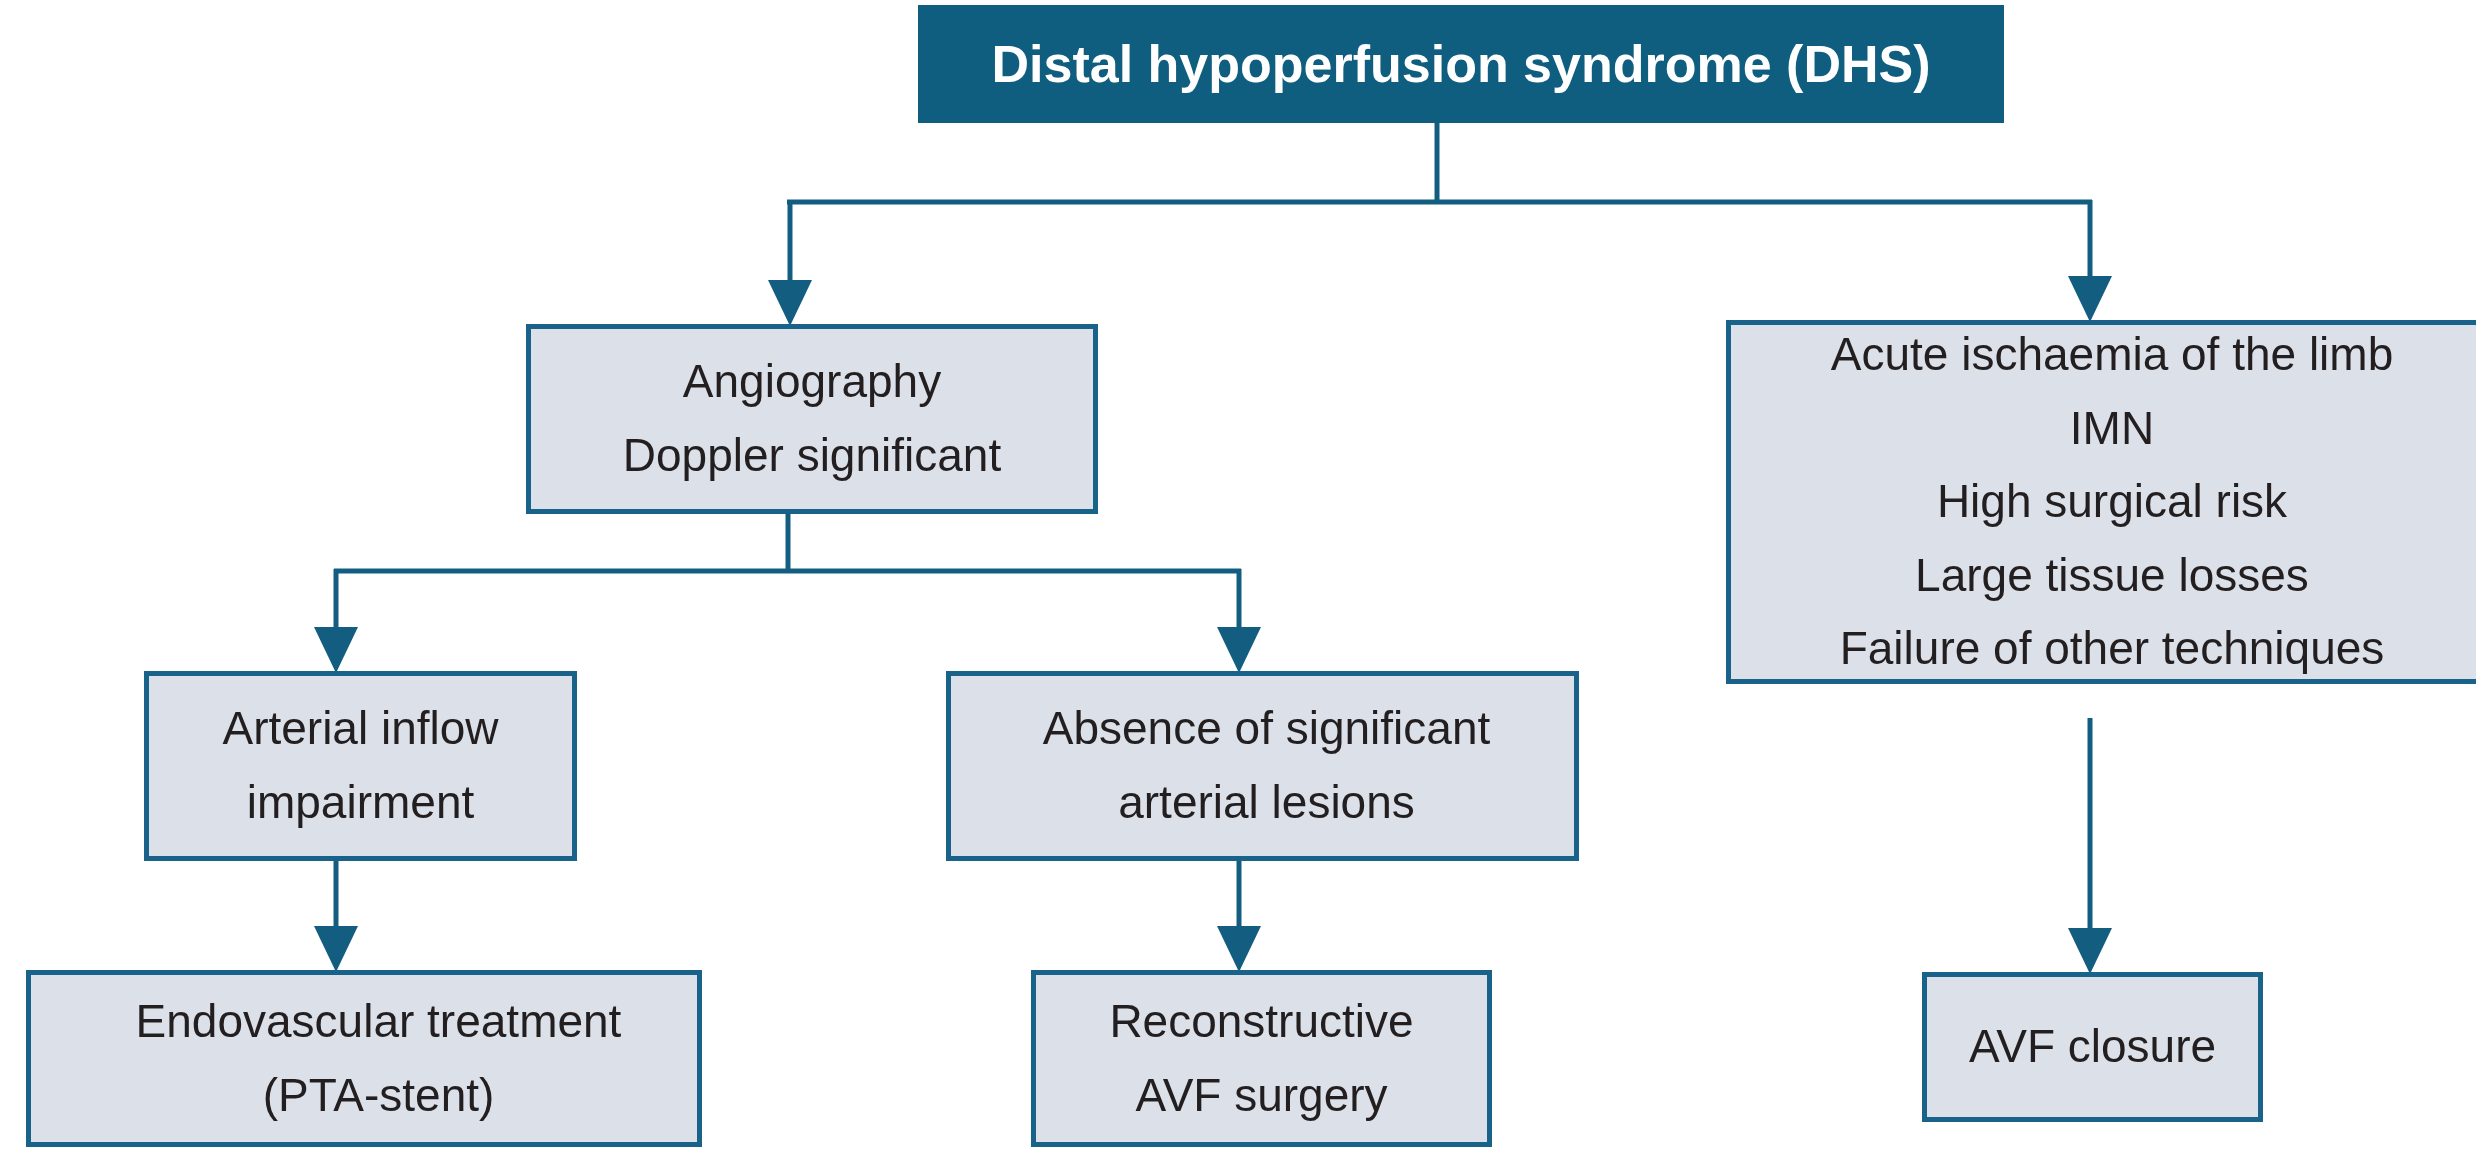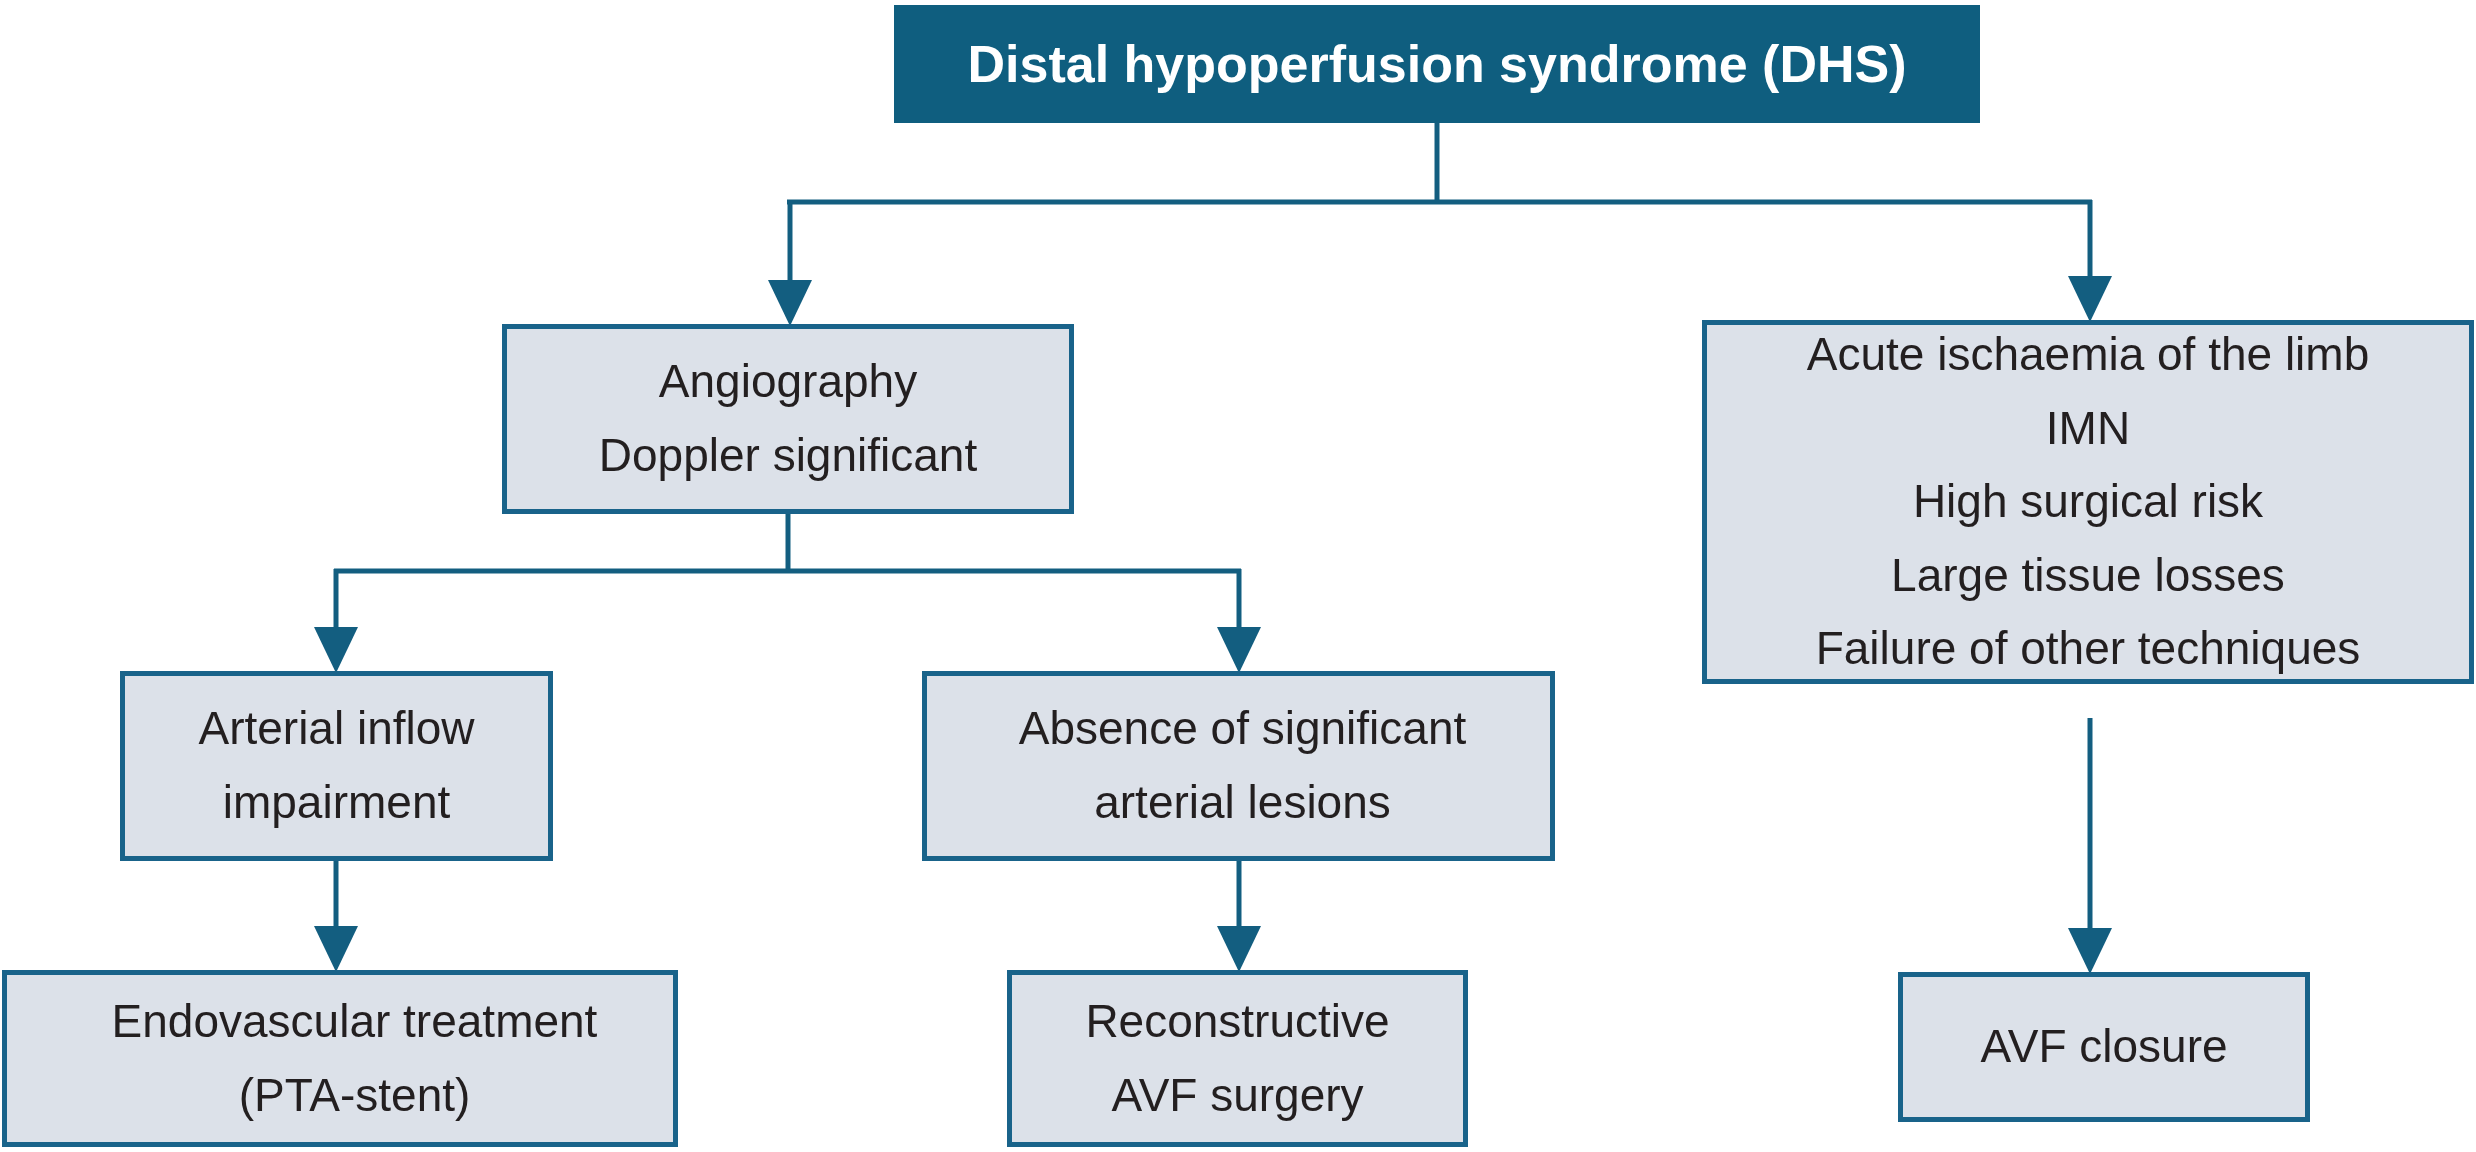--- a/index.html
+++ b/index.html
@@ -28,38 +28,39 @@
     display: flex;
     align-items: center;
     justify-content: center;
     text-align: center;
     white-space: pre-line;
     color: #231f20;
     font-size: 46px;
     line-height: 1.6;
     background: #dce1e9;
     border: 5px solid #19638a;
+    margin-left: 24px;
   }
   .node.title {
     background: #0f5e7f;
     border: none;
     color: #ffffff;
     font-weight: bold;
     font-size: 52px;
     line-height: 1.2;
   }
   
   #node-root            { left: 894px;  top: 5px;    width: 1086px; height: 118px; }
   #node-diagnostics     { left: 502px;  top: 324px;  width: 572px;  height: 190px; }
   #node-indications     { left: 1702px; top: 320px;  width: 772px;  height: 364px; font-size: 46px; }
   #node-arterial-inflow { left: 120px;  top: 671px;  width: 433px;  height: 190px; }
   #node-absence-lesions { left: 922px;  top: 671px;  width: 633px;  height: 190px; padding-left: 8px; }
   #node-endovascular    { left: 2px;    top: 970px;  width: 676px;  height: 177px; padding-left: 29px; }
   #node-reconstructive  { left: 1007px; top: 970px;  width: 461px;  height: 177px; }
-  #node-avf-closure     { left: 1898px; top: 972px;  width: 412px;  height: 150px; }
+  #node-avf-closure     { left: 1898px; top: 972px;  width: 341px;  height: 150px; }
 </style>
 </head>
 <body>
 
 <div id="canvas">
 
   <svg id="edge-layer" viewBox="0 0 2476 1152" xmlns="http://www.w3.org/2000/svg">
     <g stroke="#135e80" stroke-width="5" fill="none">
 
       <path d="M1437,123 V202"></path>

